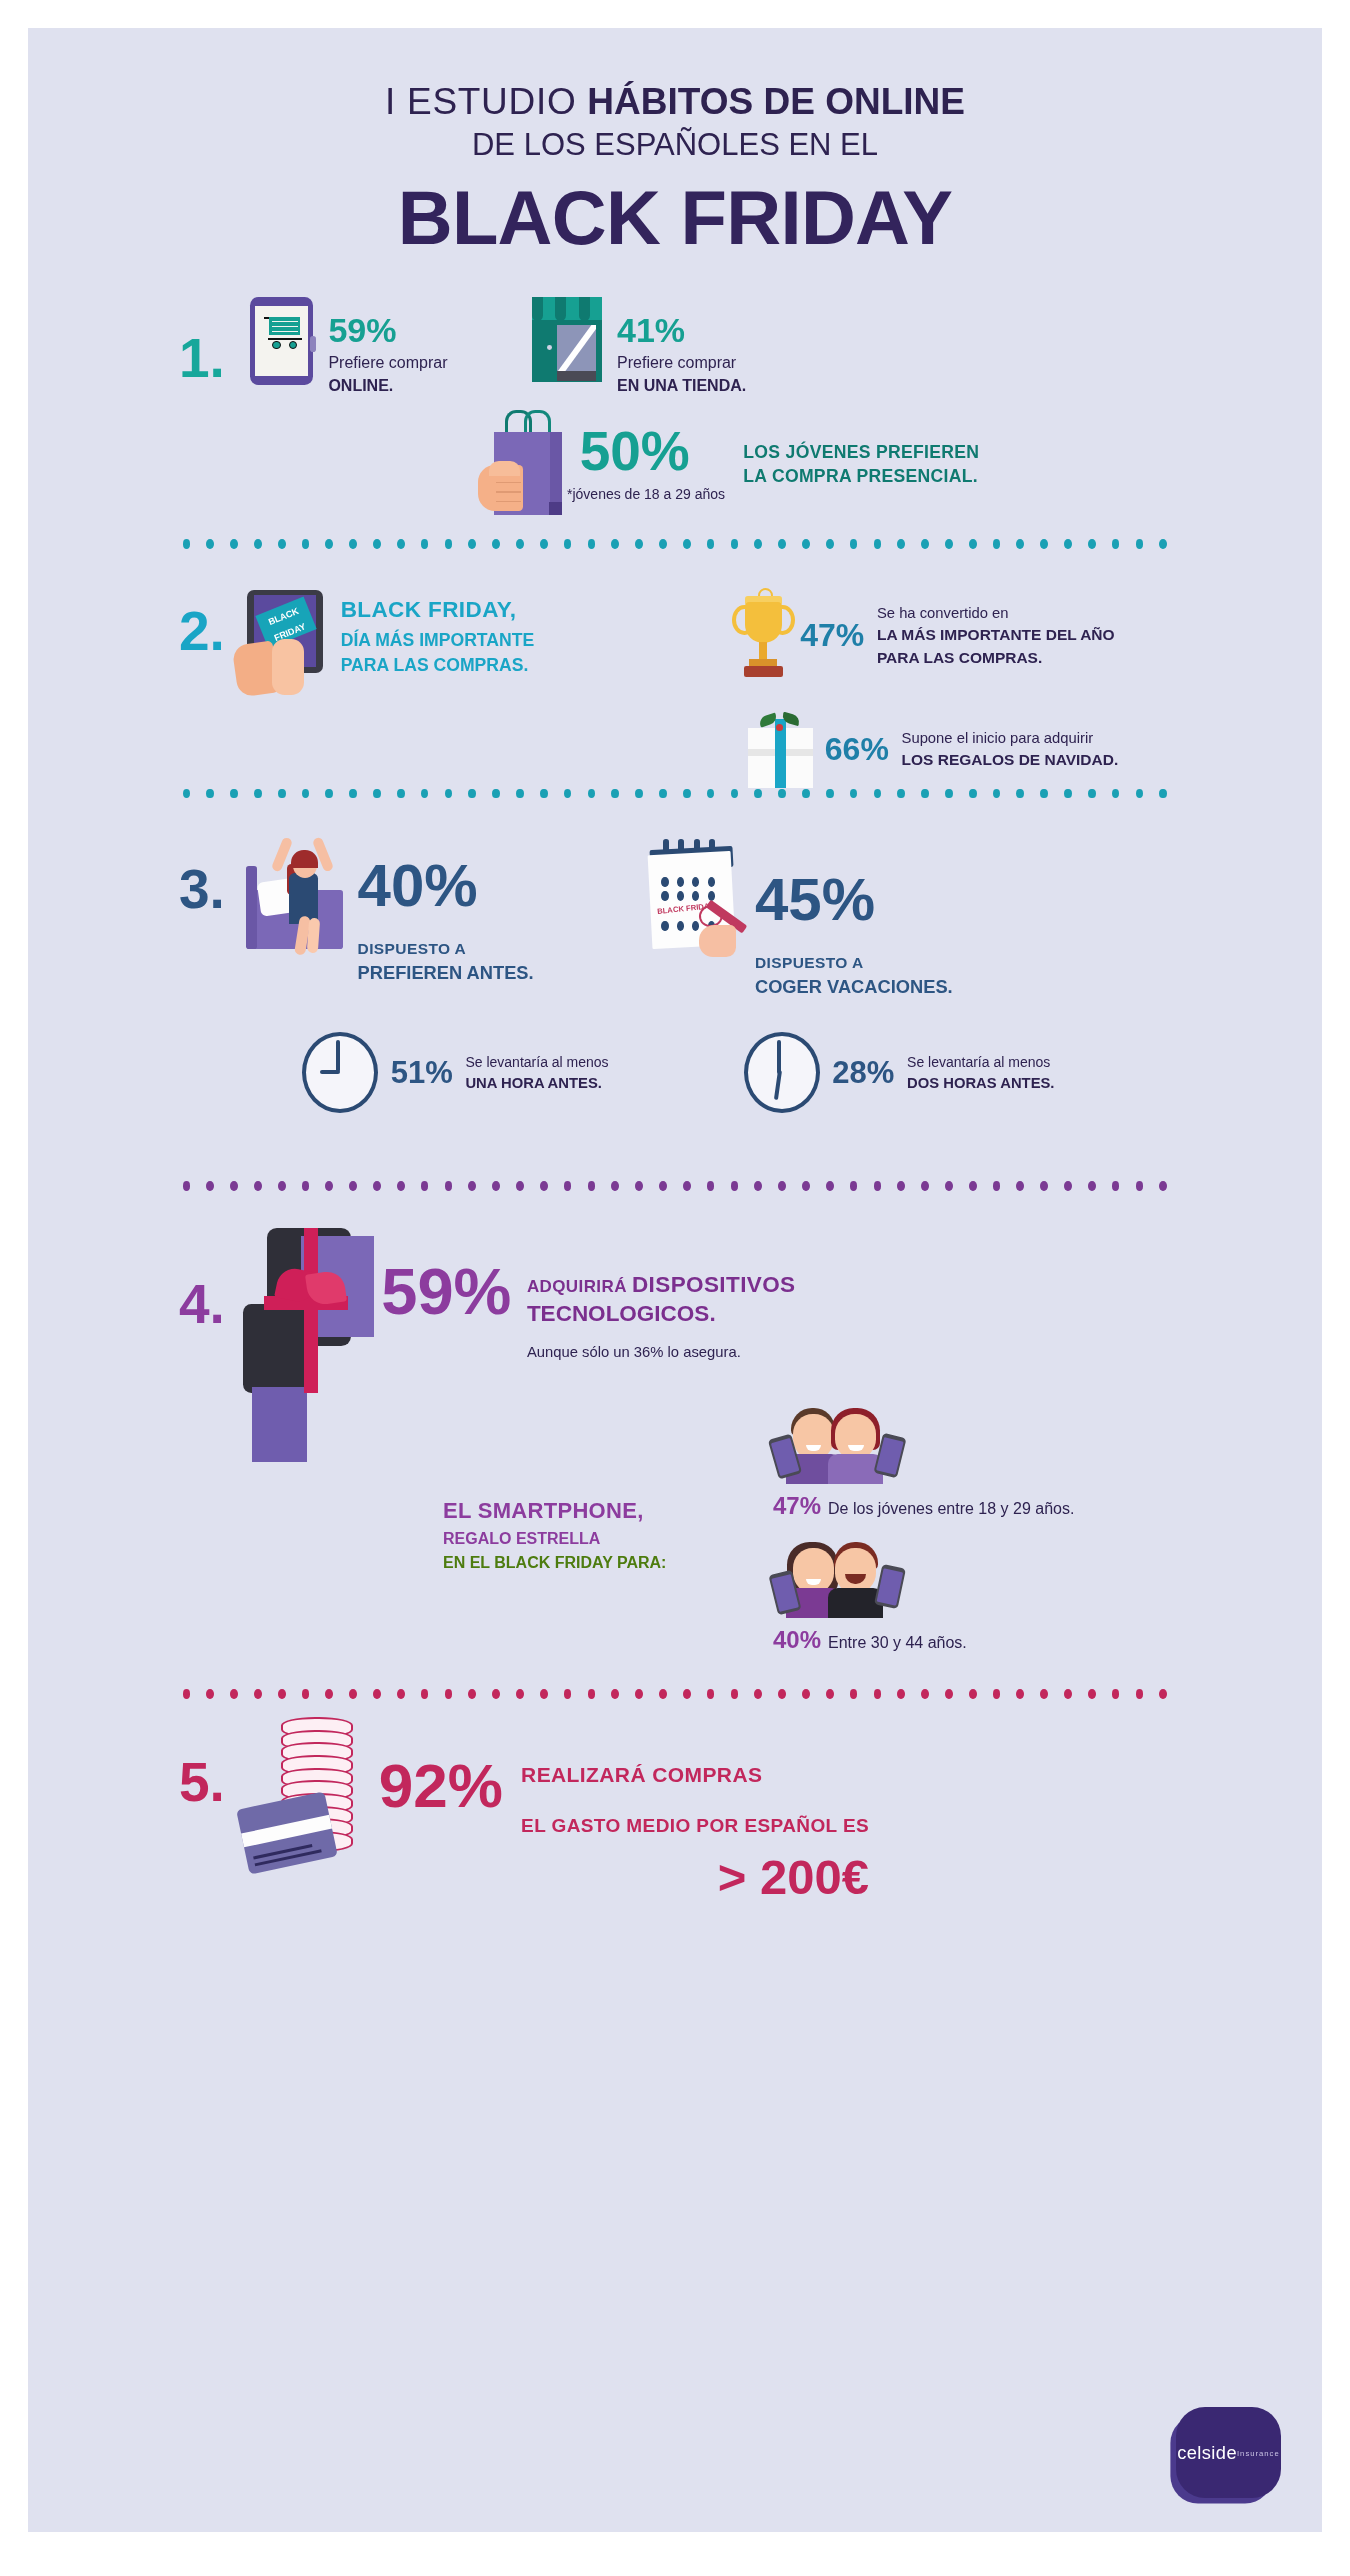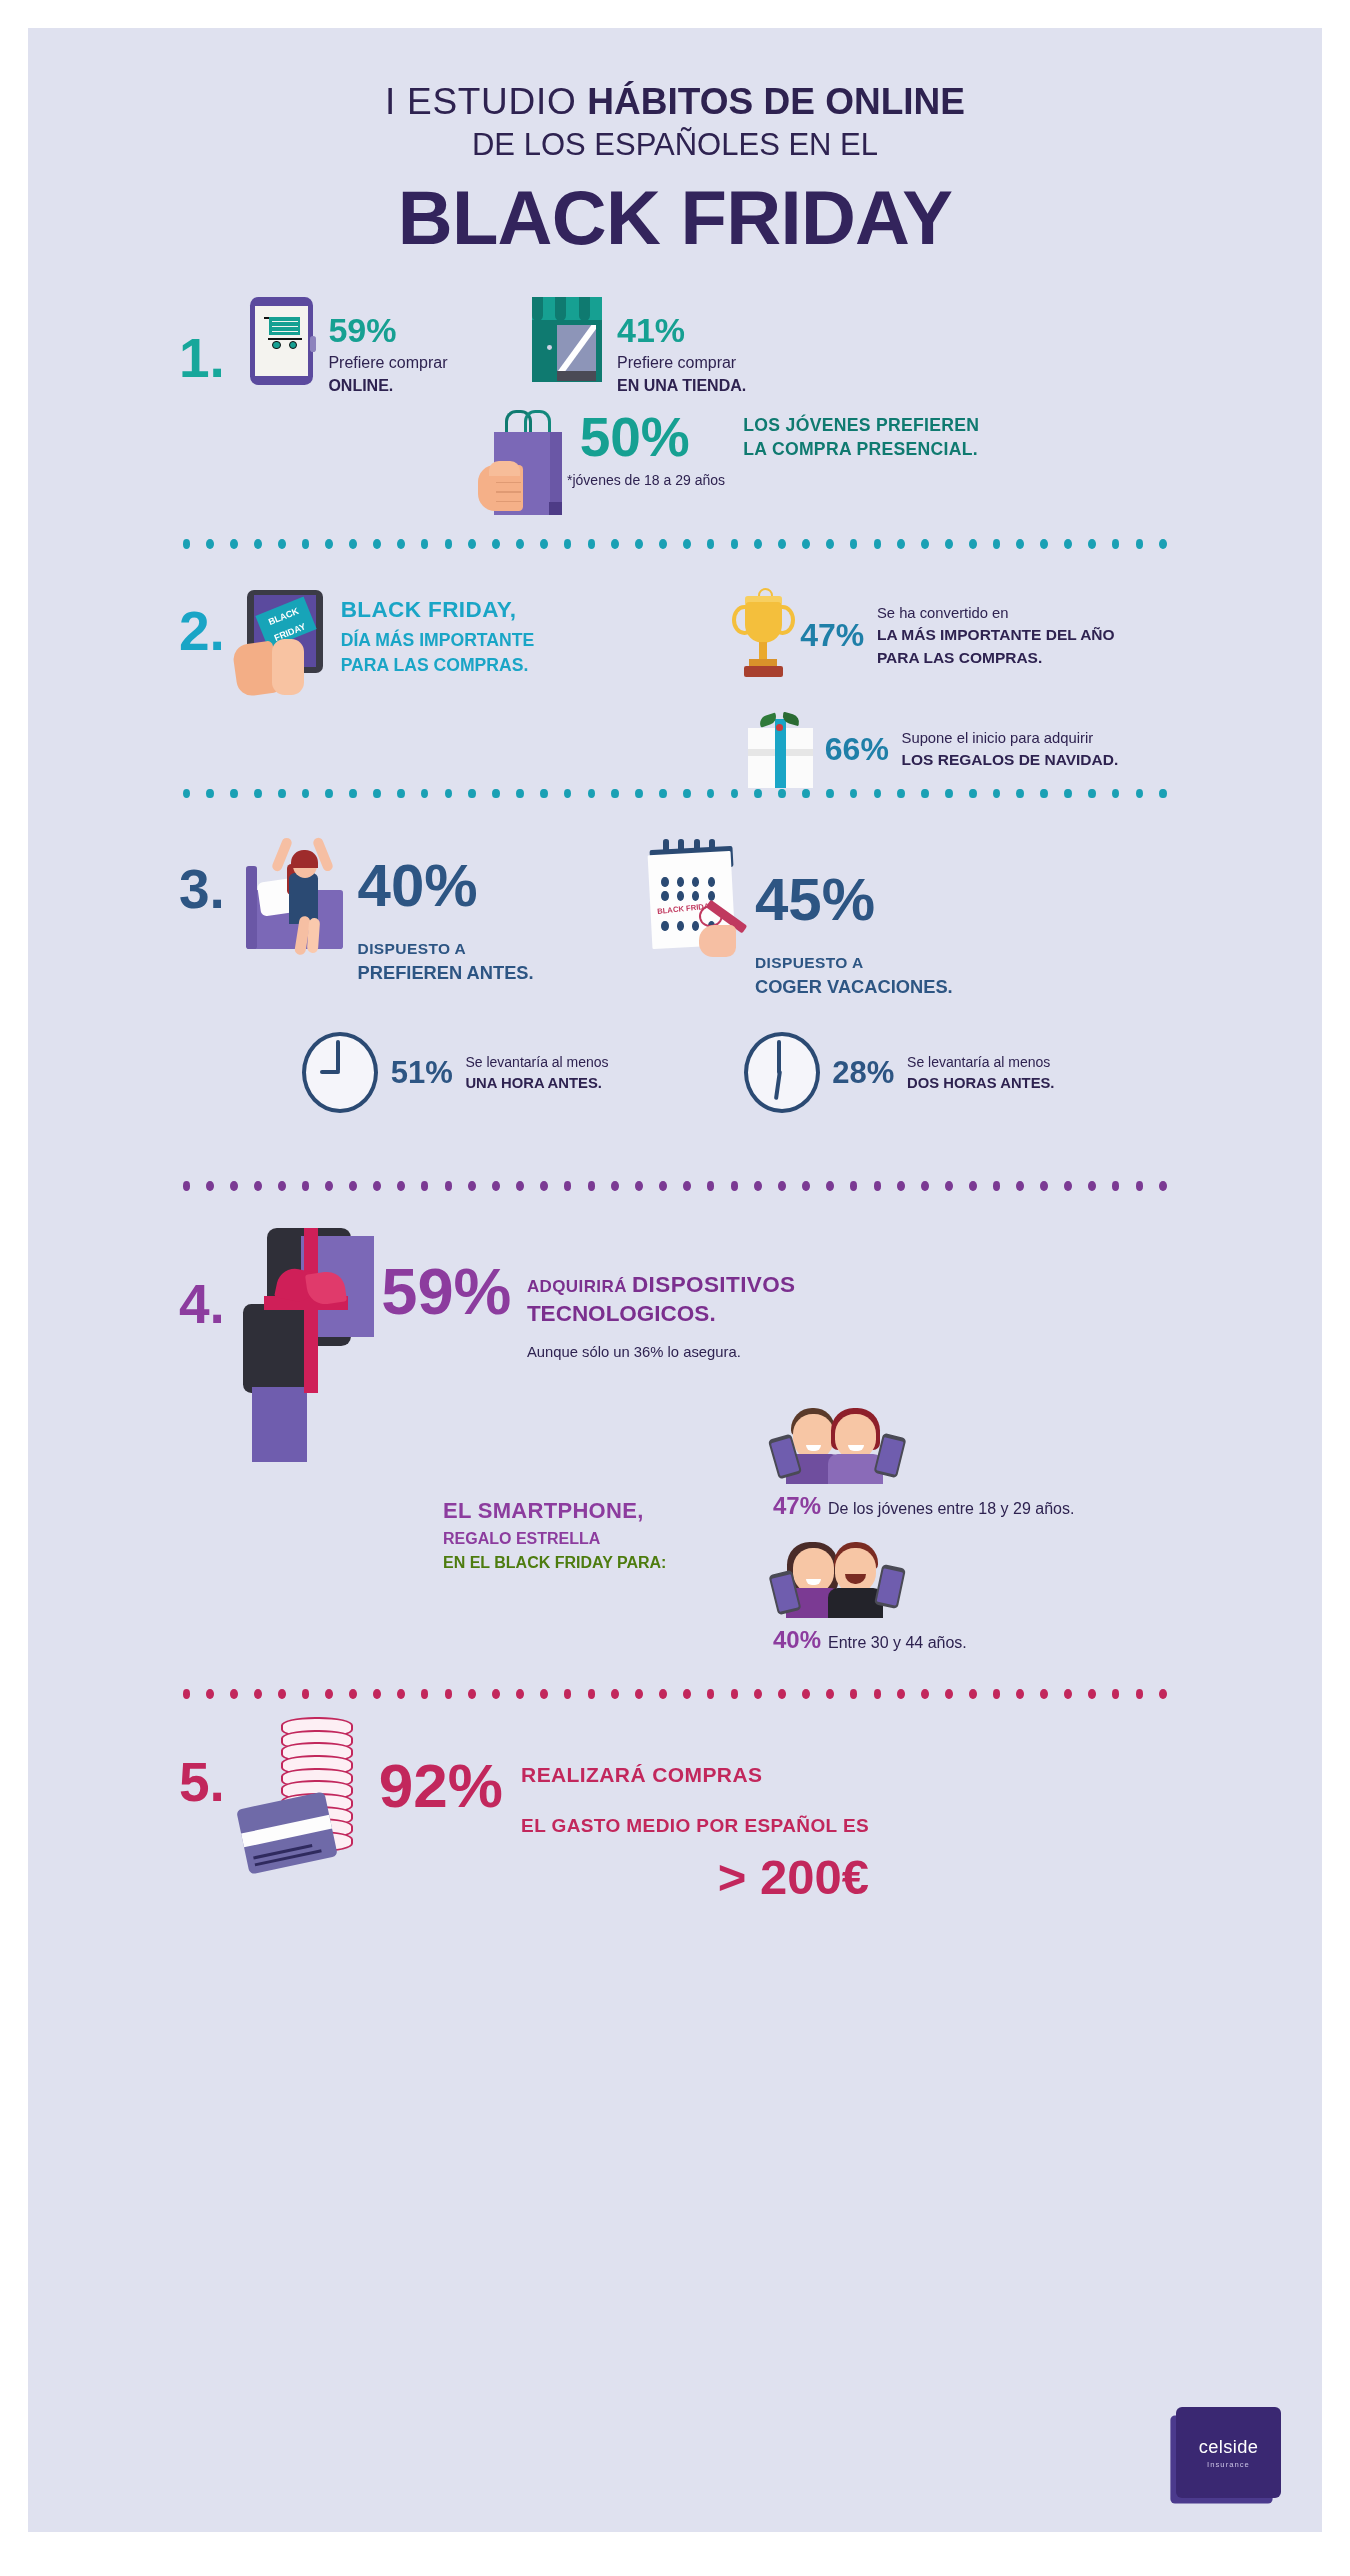--- a/index.html
+++ b/index.html
@@ -91,21 +91,21 @@
   .shop .win{ position:absolute; top:28px; left:25px; width:39px; height:49px;
               background:#8d95b8; overflow:hidden;}
   .shop .win .gl{ position:absolute; width:5.6px; height:77px; background:#fff;
                   transform:rotate(36deg); left:18.3px; top:-15.5px;}
   .shop .floor{ position:absolute; bottom:0; left:25px; width:39px; height:9.8px;
                 background:#4a4a55;}
   .shop .knob{ position:absolute; top:48px; left:15.5px; width:4.9px; height:4.9px;
                border-radius:50%; background:#cfd3e6;}
 
   
-  #bag50{ display:flex; align-items:flex-start; padding-left:450px; margin-top:15.5px;}
+  #bag50{ display:flex; align-items:center; padding-left:450px; margin-top:15.5px;}
   .bag{ width:89px; height:105px; position:relative; }
   .bag .sack{ position:absolute; bottom:0; left:15.5px; width:68px; height:83px;
               background:#7b68b7;}
   .bag .sack .dk{ position:absolute; right:0; top:0; width:11.3px; height:83px;
                   background:#6a57a6;}
   .bag .sack .cn{ position:absolute; right:0; bottom:0; width:12.7px; height:12.7px;
                   background:#4d3b86;}
   .bag .hd{ position:absolute; top:0; left:27px; width:21px; height:31px;
             border:3.5px solid #0f7a70; border-bottom:none; border-radius:11.3px 11.3px 0 0;}
   .bag .hd2{ position:absolute; top:0; left:46px; width:21px; height:31px;
@@ -329,22 +329,22 @@
   .s5txt .r1{ font-size:21px; font-weight:800; color:#c2275c; letter-spacing:0.4px;}
   .s5txt .r2{ font-size:19px; font-weight:800; color:#c2275c; margin-top:28px;
               letter-spacing:0.4px;}
   .s5txt .r3{ font-size:49px; font-weight:800; color:#c2275c; margin-top:11.3px;
               text-align:right;}
 
   
   .logo{
     position:absolute; right:41px; bottom:34px;
     width:105px; height:91px; background:#3a2872;
-    border-radius:6px; box-shadow:-7px 7px 0 -1.4px #4b3a8d;
-    display:flex; flex-direction:column;
+    border-radius:29px; box-shadow:-7px 7px 0 -1.4px #4b3a8d;
+    display:flex; flex-direction:row;
     align-items:center; justify-content:center;
   }
   .logo .nm{ color:#fff; font-size:18.3px; font-weight:300; letter-spacing:0.4px;}
   .logo .sb{ color:#c9c2e4; font-size:7.7px; letter-spacing:1px; margin-top:1.4px;}
 </style>
 </head>
 <body>
 
 <div class="page">
 

